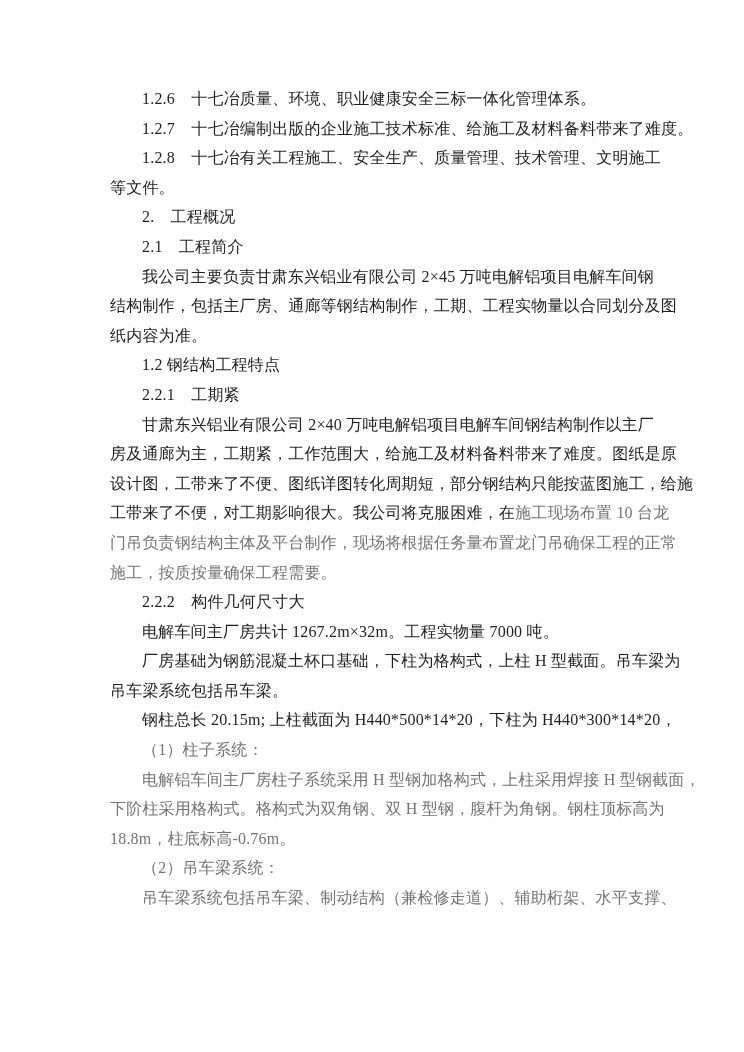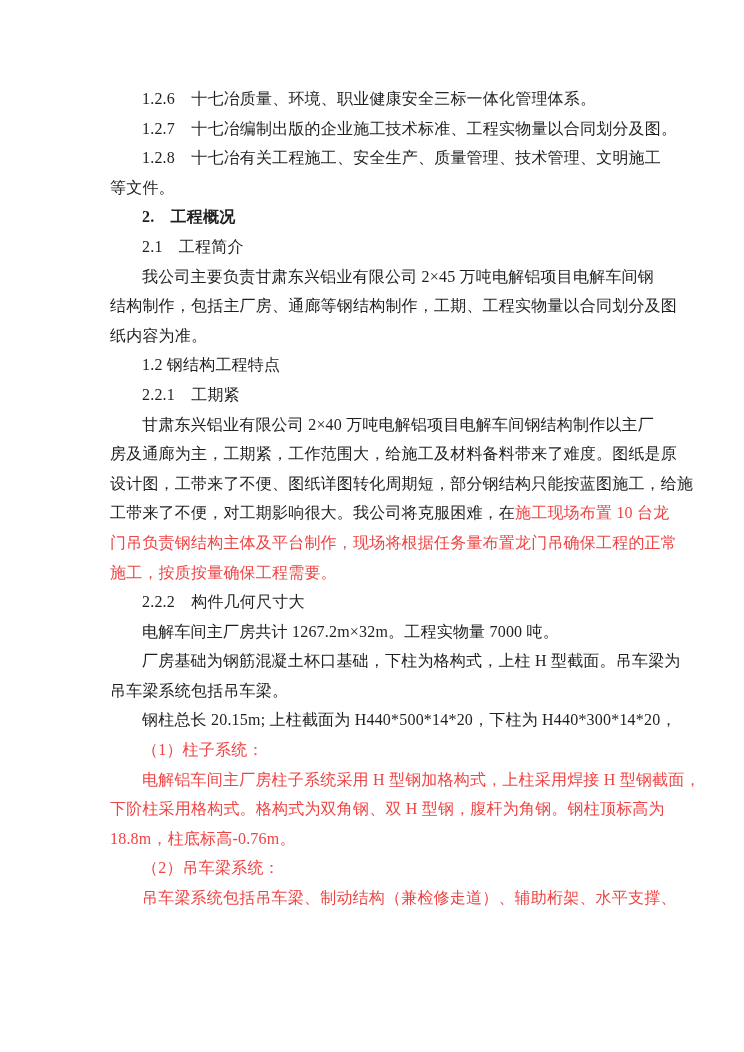--- a/index.html
+++ b/index.html
@@ -23,30 +23,30 @@
   }
   .line {
     font-size: 16px;
     line-height: 29.6px;
     height: 29.6px;
     white-space: nowrap;
     color: #1f1f1f;
     letter-spacing: 0.2px;
   }
   .line.indent { text-indent: 32px; }
-  .line.bold { font-weight: bold; }
-  .seg.red { color: #ef4444; }
+  .line.bold { font-weight: normal; }
+  .seg.red { color: #737373; }
 </style>
 </head>
 <body>
 
 <div class="page">
   <div class="content" id="doc-content">
       <div class="line indent"><span class="seg">1.2.6　十七冶质量、环境、职业健康安全三标一体化管理体系。</span></div>
-      <div class="line indent"><span class="seg">1.2.7　十七冶编制出版的企业施工技术标准、工程实物量以合同划分及图。</span></div>
+      <div class="line indent"><span class="seg">1.2.7　十七冶编制出版的企业施工技术标准、给施工及材料备料带来了难度。</span></div>
       <div class="line indent"><span class="seg">1.2.8　十七冶有关工程施工、安全生产、质量管理、技术管理、文明施工</span></div>
       <div class="line"><span class="seg">等文件。</span></div>
       <div class="line indent bold"><span class="seg">2.　工程概况</span></div>
       <div class="line indent"><span class="seg">2.1　工程简介</span></div>
       <div class="line indent"><span class="seg">我公司主要负责甘肃东兴铝业有限公司 2×45 万吨电解铝项目电解车间钢</span></div>
       <div class="line"><span class="seg">结构制作，包括主厂房、通廊等钢结构制作，工期、工程实物量以合同划分及图</span></div>
       <div class="line"><span class="seg">纸内容为准。</span></div>
       <div class="line indent"><span class="seg">1.2 钢结构工程特点</span></div>
       <div class="line indent"><span class="seg">2.2.1　工期紧</span></div>
       <div class="line indent"><span class="seg">甘肃东兴铝业有限公司 2×40 万吨电解铝项目电解车间钢结构制作以主厂</span></div>

